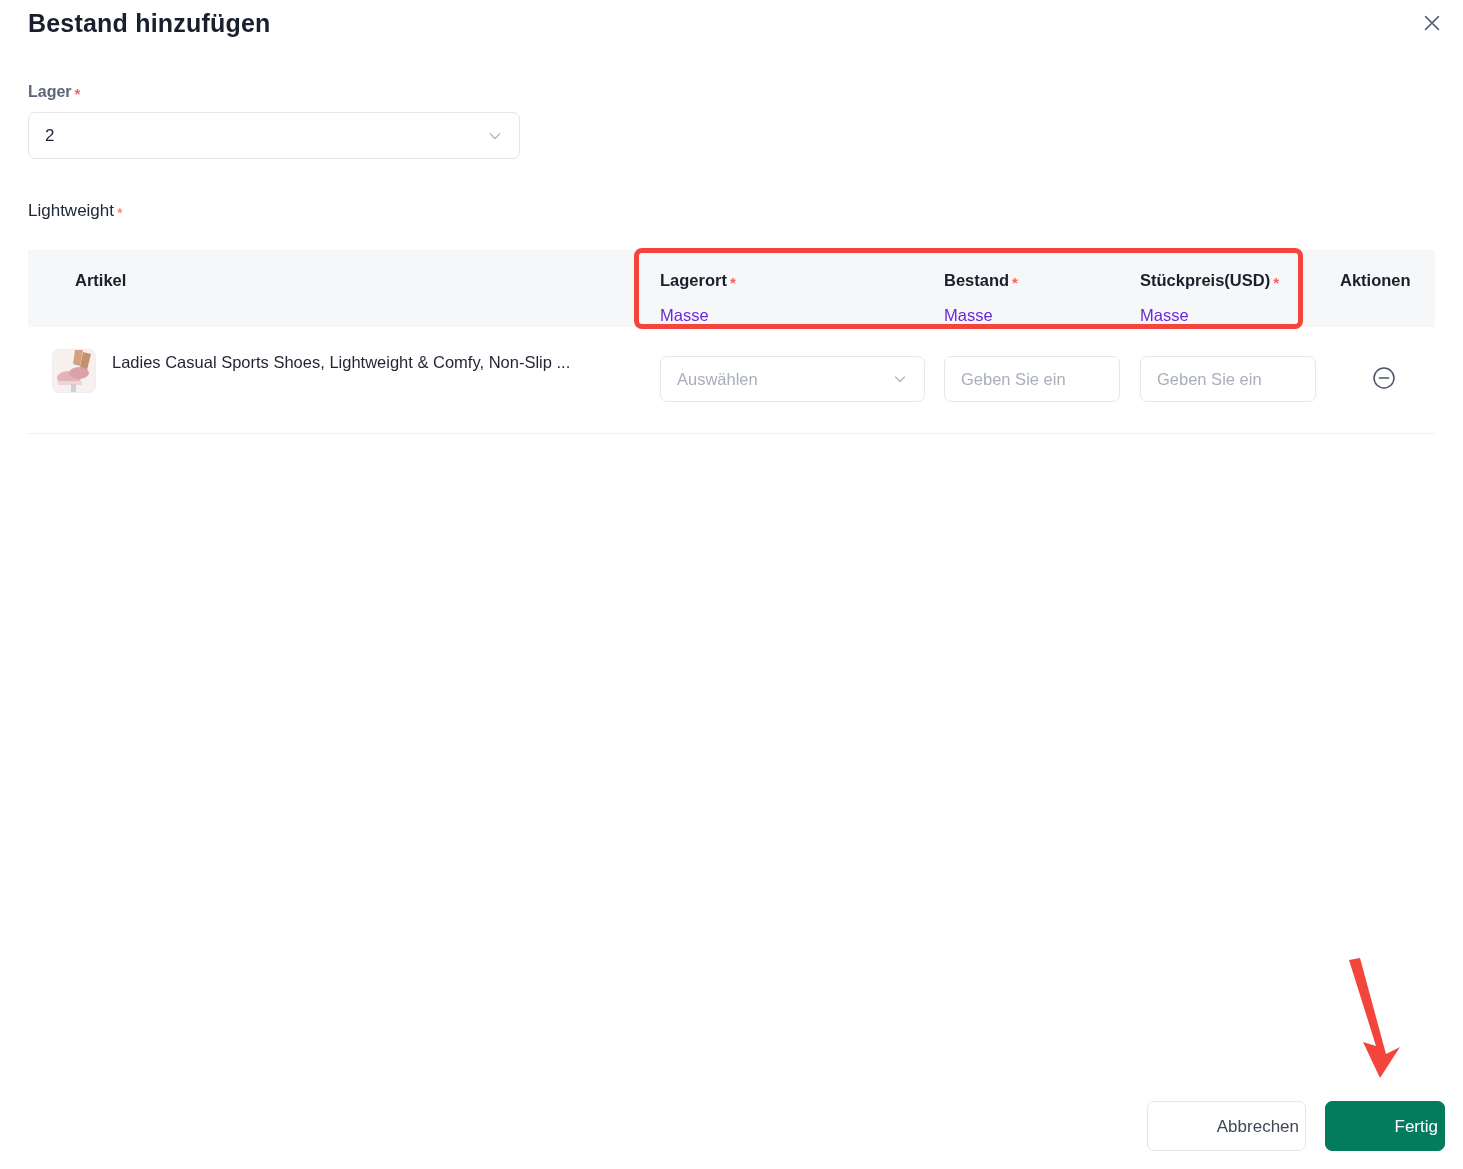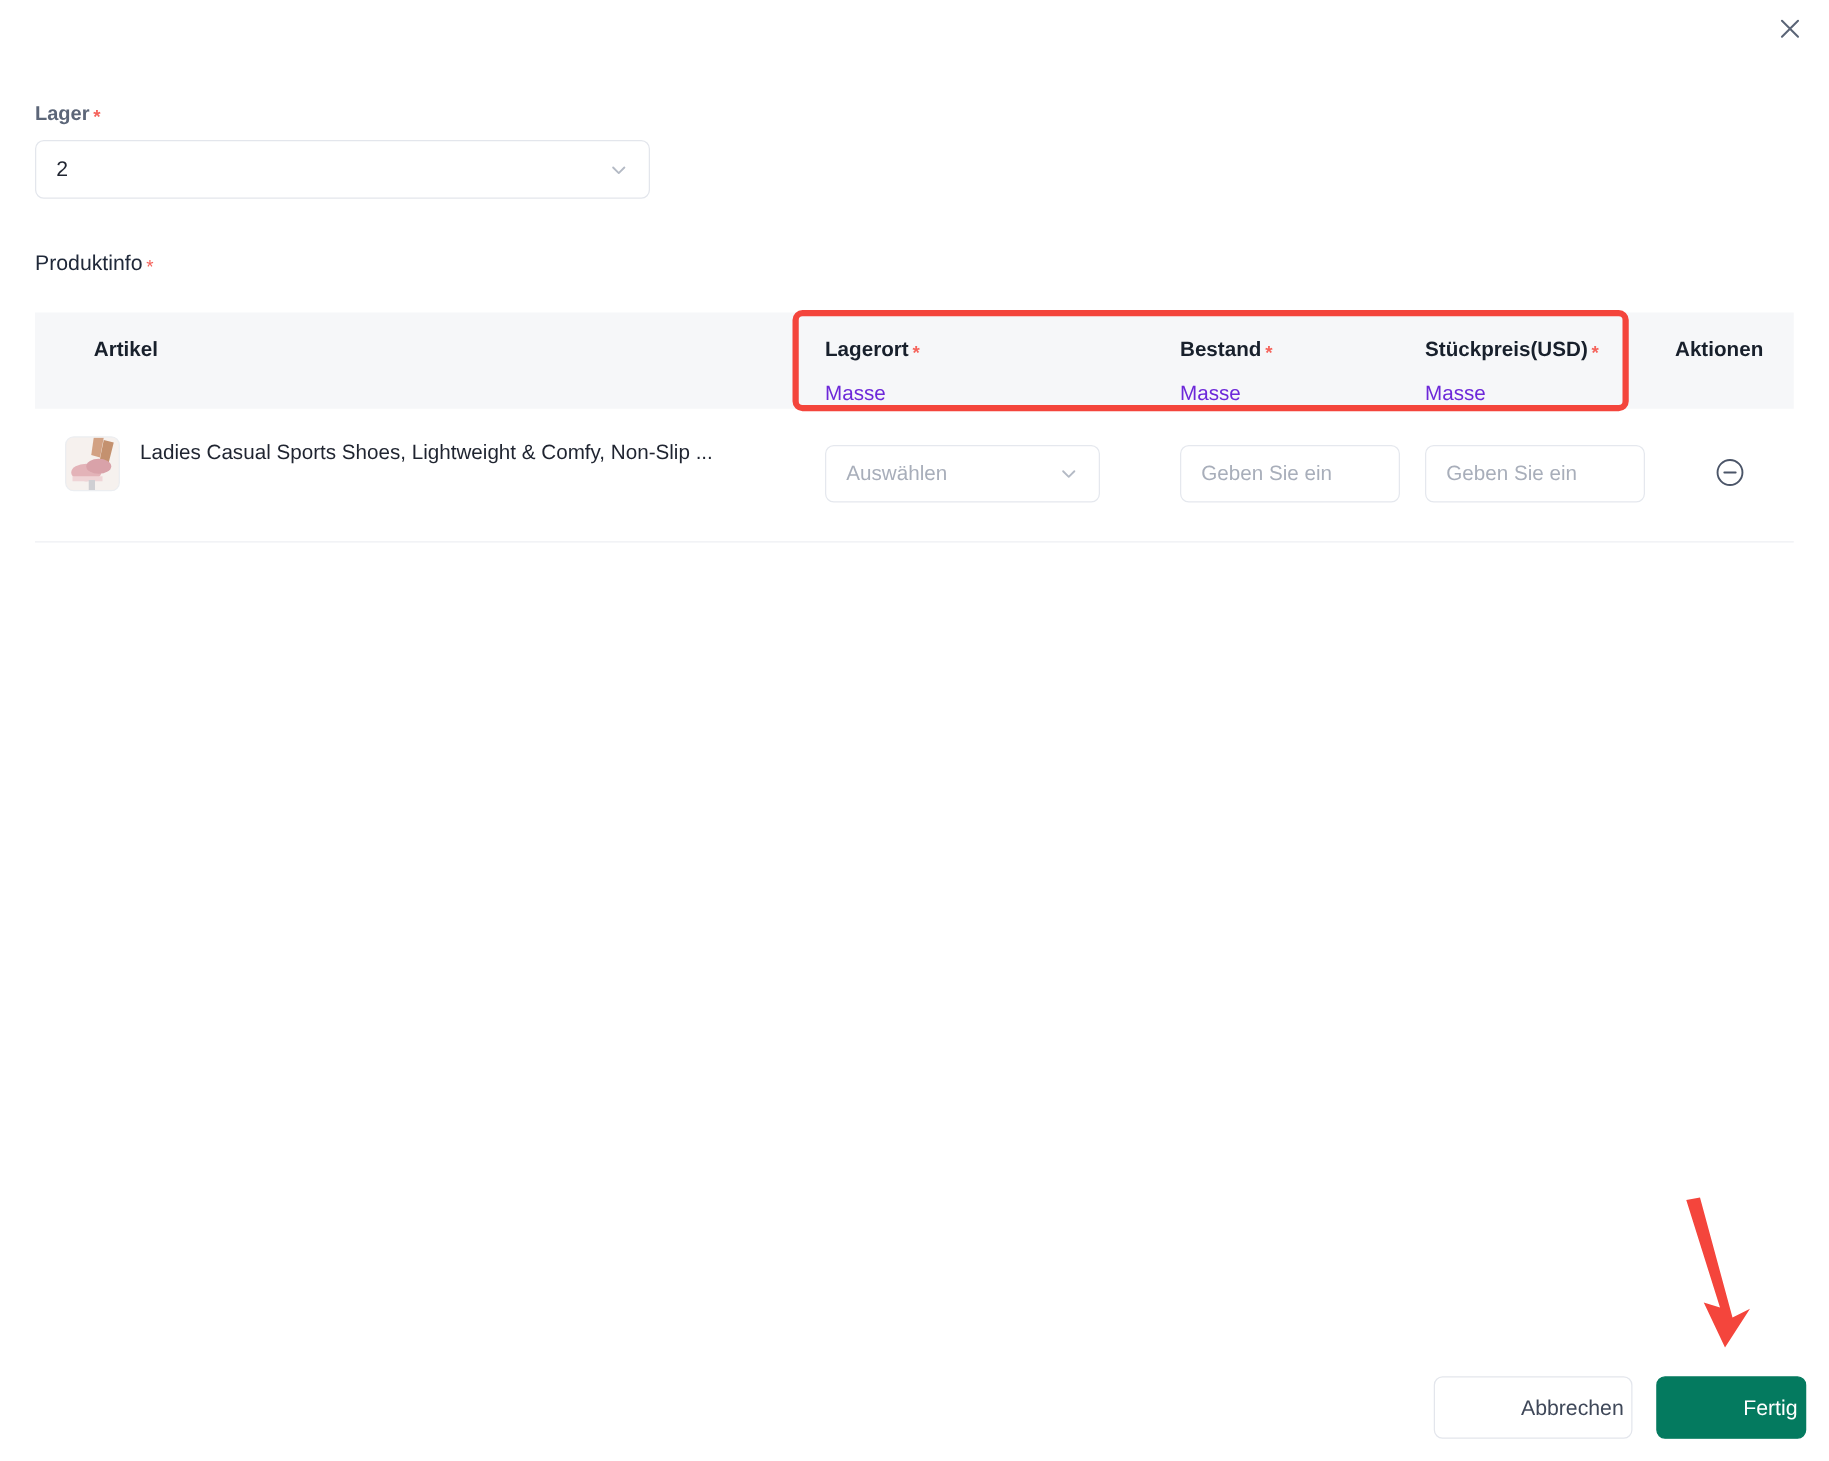--- a/index.html
+++ b/index.html
@@ -220,21 +220,21 @@
     display: flex;
     align-items: center;
     padding: 0 16px;
   }
   .cell-input .ph {
     flex: 1;
     font-size: 16.5px;
     color: #a8aeba;
     white-space: nowrap;
   }
-  .in-lagerort { left: 632px; width: 220px; cursor: pointer; }
+  .in-lagerort { left: 632px; width: 265px; cursor: pointer; }
   .in-bestand  { left: 916px; width: 176px; }
   .in-preis    { left: 1112px; width: 176px; }
 
   .remove-btn {
     position: absolute;
     left: 1338px;
     top: 33px;
     width: 36px;
     height: 36px;
     display: flex;
@@ -287,20 +287,21 @@
     width: 120px;
     height: 135px;
     pointer-events: none;
   }
 </style>
 </head>
 <body>
 
 <div class="dialog">
 
+  <div class="dlg-title">Bestand hinzufügen</div>
 
   <div class="close-btn">
     <svg viewBox="0 0 24 24" width="22" height="22" fill="none" stroke="#5c6678" stroke-width="1.8" stroke-linecap="round">
       <path d="M5 5 L19 19 M19 5 L5 19"></path>
     </svg>
   </div>
 
   <div class="field-label">
     <span>Lager</span><span class="req">*</span>
   </div>
@@ -308,21 +309,21 @@
   <div class="select-box">
     <span class="select-value">2</span>
     <span class="chev">
       <svg viewBox="0 0 16 16" width="16" height="16" fill="none" stroke="#b4bac5" stroke-width="1.5" stroke-linecap="round" stroke-linejoin="round">
         <path d="M3.5 6 L8 10.5 L12.5 6"></path>
       </svg>
     </span>
   </div>
 
   <div class="section-label">
-    <span>Produktinfo</span><span class="req">*</span>
+    <span>Lightweight</span><span class="req">*</span>
   </div>
 
 
   <div class="table">
 
     <div class="thead">
       <div class="th th-artikel">Artikel</div>
 
       <div class="th th-lagerort">
         <span>Lagerort</span><span class="req">*</span>

